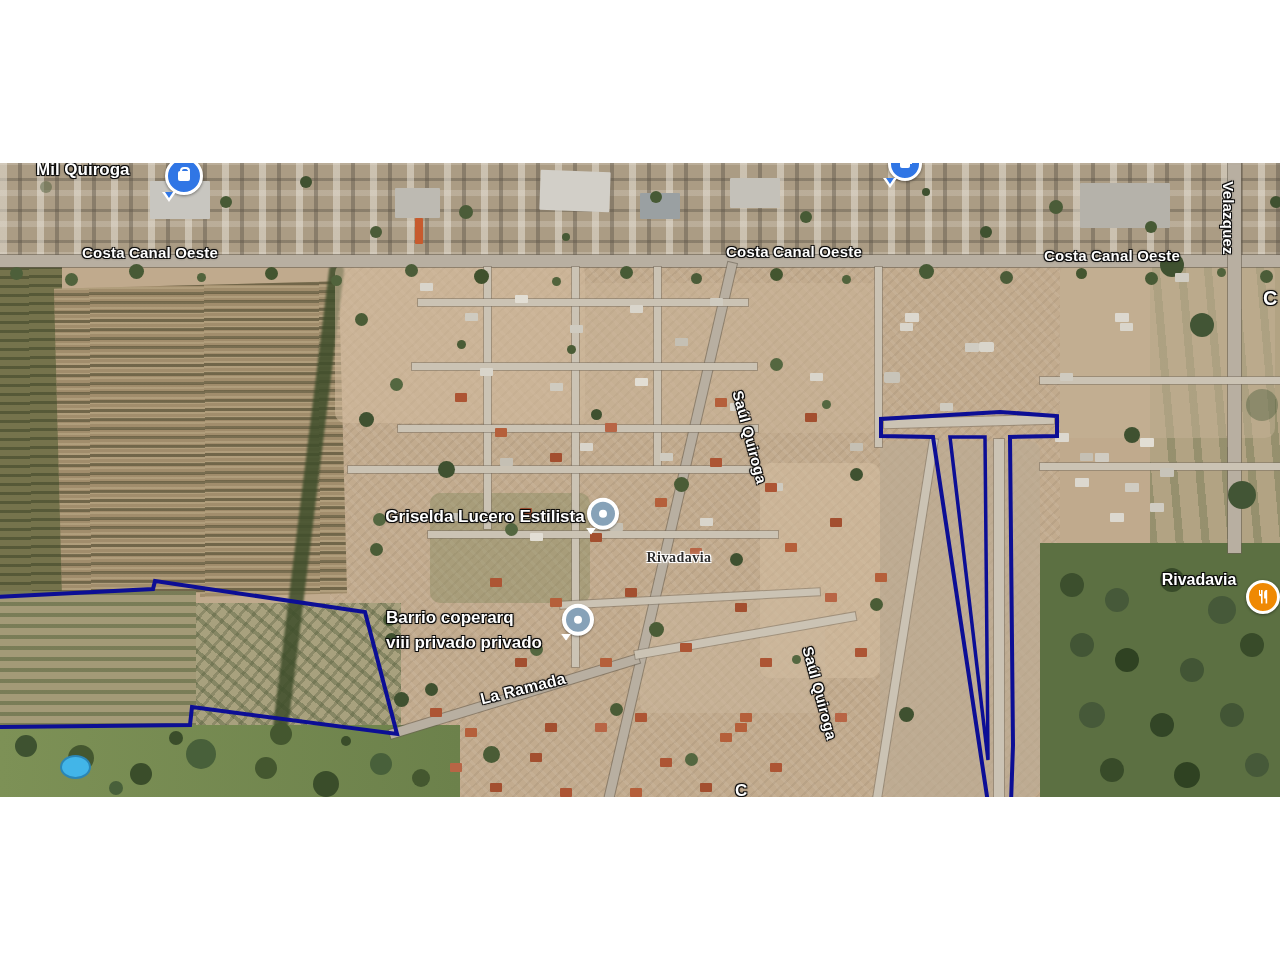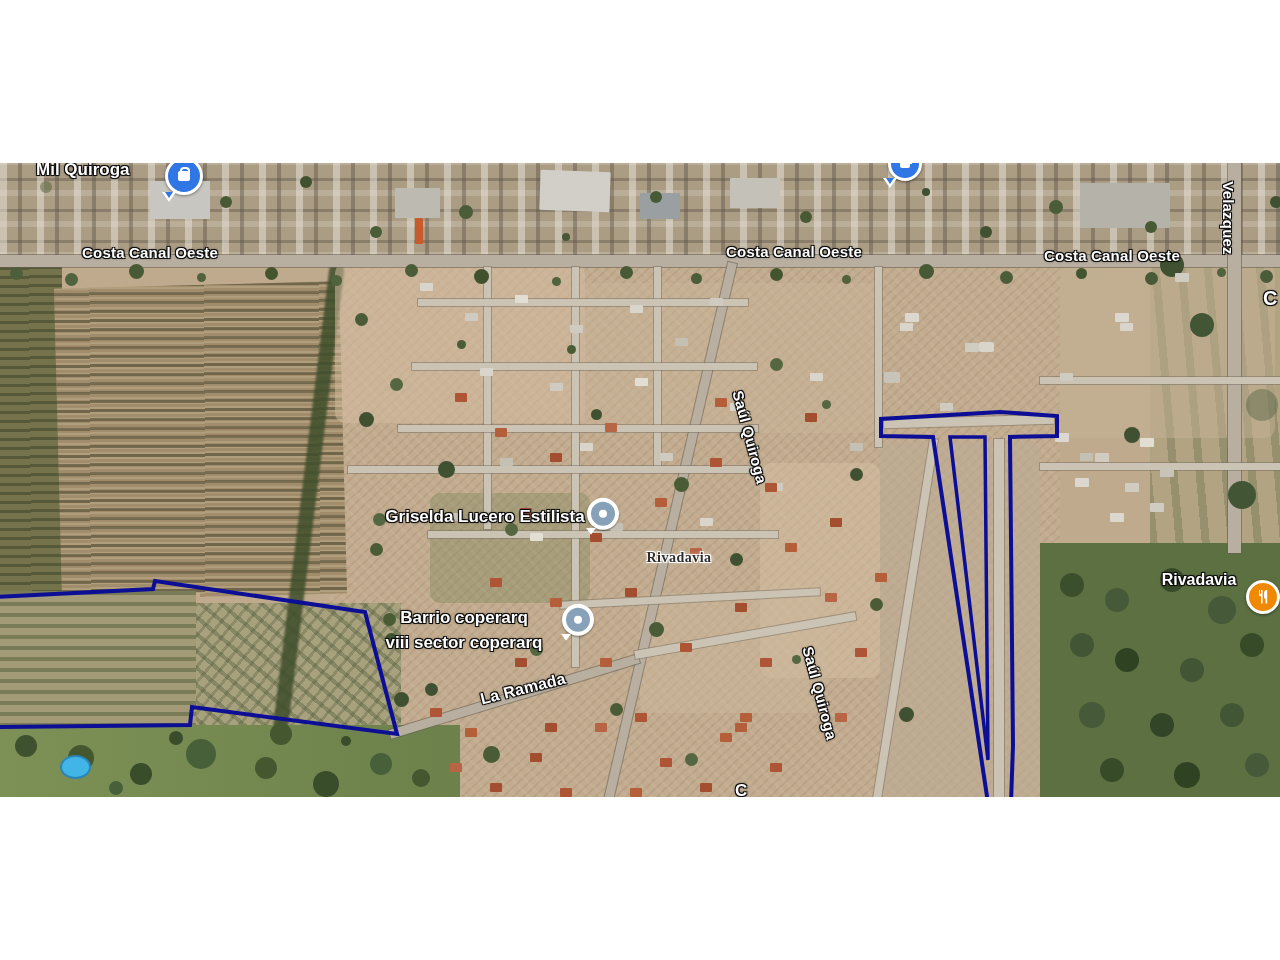--- a/index.html
+++ b/index.html
@@ -211,23 +211,23 @@
   <div class="slabel ctr" style="left:750px;top:274px;transform:translate(-50%,-50%) rotate(75deg)">Saúl Quiroga</div>
   <div class="slabel ctr" style="left:820px;top:530px;transform:translate(-50%,-50%) rotate(75deg)">Saúl Quiroga</div>
   <div class="slabel ctr" style="left:523px;top:526px;font-size:16px;transform:translate(-50%,-50%) rotate(-14deg)">La Ramada</div>
   <div class="slabel" style="left:1263px;top:124px;font-size:20px">C</div>
   <div class="slabel" style="left:735px;top:618px;font-size:17px">C</div>
 
   <div class="locality ctr" style="left:655px;top:395px">Rivadavia</div>
 
   <div class="plabel" style="left:36px;top:-3px">Mil Quiroga</div>
   <div class="plabel ctr" style="left:485px;top:354px">Griselda Lucero Estilista</div>
-  <div class="plabel ctr" style="left:464px;top:467px;text-align:center;line-height:25px">
+  <div class="plabel ctr" style="left:464px;top:467px;line-height:25px">
     <span style="position:static;display:block">Barrio coperarq</span>
-    <span style="position:static;display:block">viii sector coperarq</span>
+    <span style="position:static;display:block">viii privado privado</span>
   </div>
   <div class="plabel ctr" style="left:1199px;top:417px;font-size:16px">Rivadavia</div>
 
   <div class="pin" style="left:162px;top:-6px">
     <div class="pc" style="position:relative">
       <span class="bag" style="position:relative"></span>
     </div>
     <div class="ptail">
         <i></i>
       </div>

